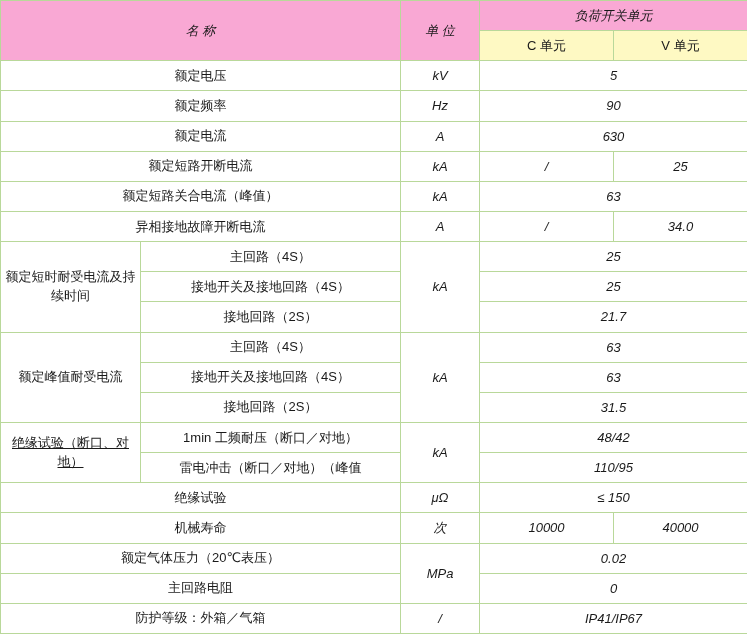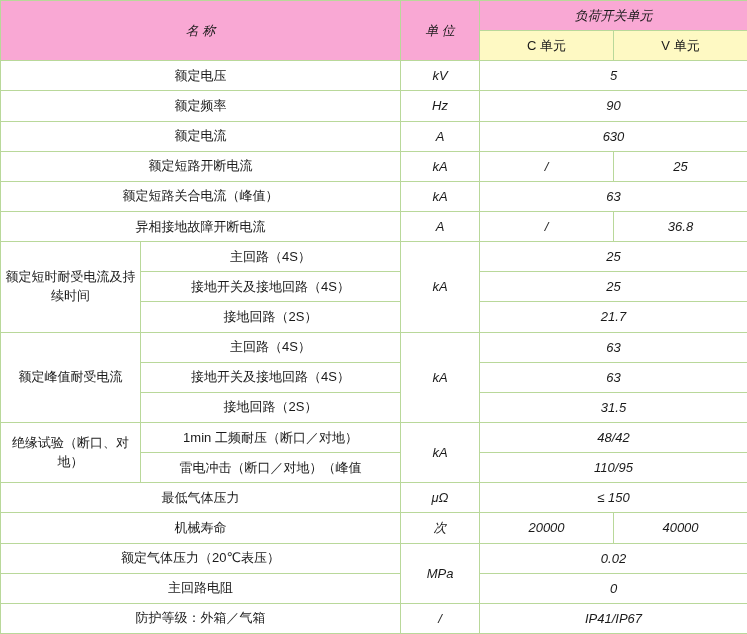--- a/index.html
+++ b/index.html
@@ -101,21 +101,21 @@
     </tr>
     <tr>
       <td class="name-cell" colspan="2">额定短路关合电流（峰值）</td>
       <td class="val">kA</td>
       <td class="val" colspan="2">63</td>
     </tr>
     <tr>
       <td class="name-cell" colspan="2">异相接地故障开断电流</td>
       <td class="val">A</td>
       <td class="val">/</td>
-      <td class="val">36.8</td>
+      <td class="val">34.0</td>
     </tr>
 
     <tr>
       <td class="grp-label" rowspan="3" style="width:140px">额定短时耐受电流及持续时间</td>
       <td class="sub-label">主回路（4S）</td>
         <td class="val" rowspan="3">kA</td>
       <td class="val" colspan="2">25</td>
     </tr>
     <tr>
       <td class="sub-label">接地开关及接地回路（4S）</td>
@@ -135,39 +135,39 @@
     <tr>
       <td class="sub-label">接地开关及接地回路（4S）</td>
         <td class="val" colspan="2">63</td>
     </tr>
     <tr>
       <td class="sub-label">接地回路（2S）</td>
         <td class="val" colspan="2">31.5</td>
     </tr>
 
     <tr>
-      <td class="grp-label" rowspan="2" style="width: 140px;">绝缘试验（断口、对地）</td>
+      <td class="grp-label" rowspan="2" style="width: 140px; text-decoration: underline;">绝缘试验（断口、对地）</td>
       <td class="sub-label">1min 工频耐压（断口／对地）</td>
         <td class="val" rowspan="2">kA</td>
       <td class="val" colspan="2">48/42</td>
     </tr>
     <tr>
       <td class="sub-label">雷电冲击（断口／对地）（峰值</td>
         <td class="val" colspan="2">110/95</td>
     </tr>
 
     <tr>
-      <td class="name-cell" colspan="2">最低气体压力</td>
+      <td class="name-cell" colspan="2">绝缘试验</td>
       <td class="val">μΩ</td>
       <td class="val" colspan="2">≤ 150</td>
     </tr>
     <tr>
       <td class="name-cell" colspan="2">机械寿命</td>
       <td class="val">次</td>
-      <td class="val">20000</td>
+      <td class="val">10000</td>
       <td class="val">40000</td>
     </tr>
 
     <tr>
       <td class="name-cell" colspan="2">额定气体压力（20℃表压）</td>
       <td class="val" rowspan="2">MPa</td>
       <td class="val" colspan="2">0.02</td>
     </tr>
     <tr>
       <td class="name-cell" colspan="2">主回路电阻</td>

